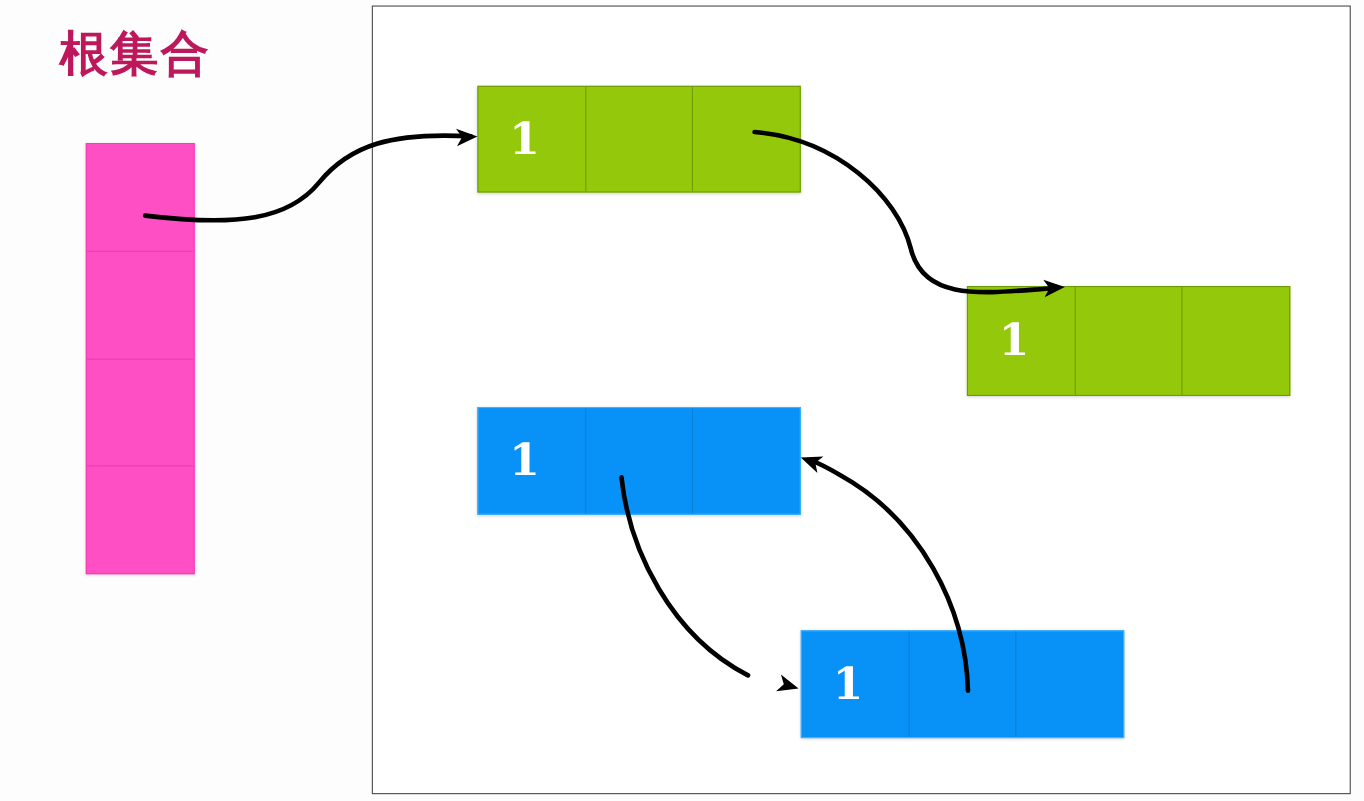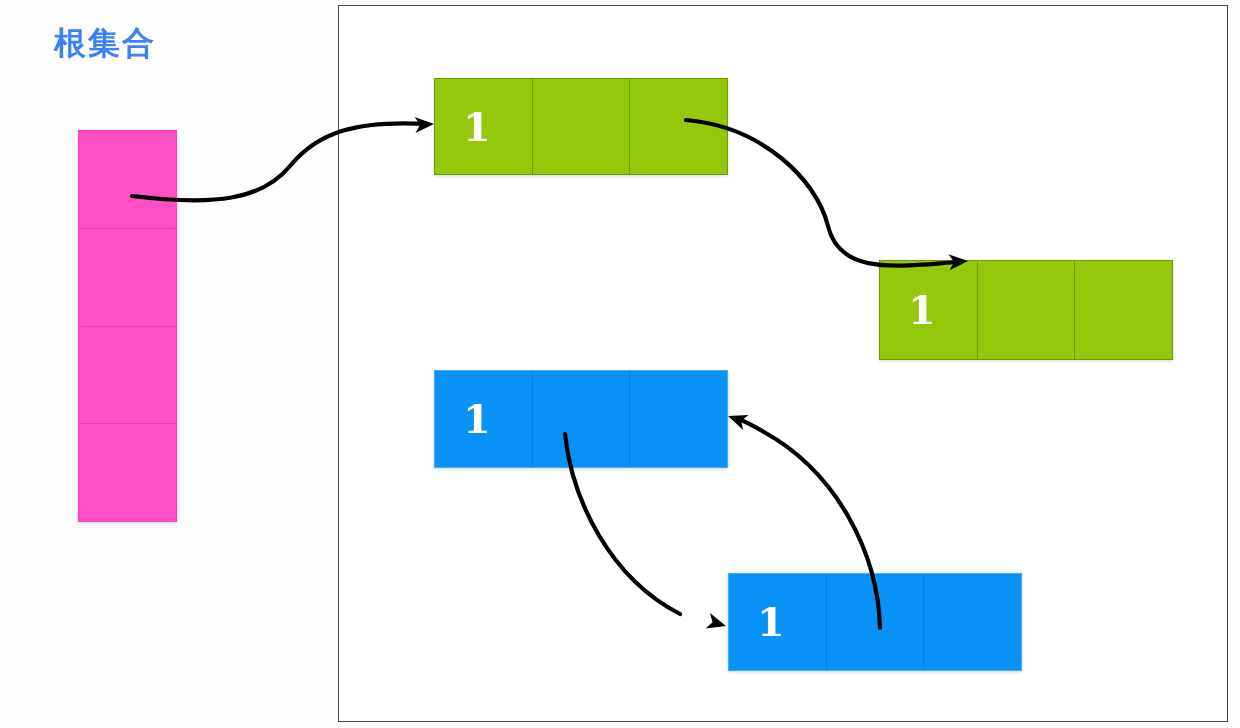--- a/index.html
+++ b/index.html
@@ -19,24 +19,24 @@
     width: 1240px;
     height: 728px;
     background: #fdfdfd;
   }
 
   
   .title {
     position: absolute;
     left: 54px;
     top: 26px;
-    font-size: 32px;
+    font-size: 44px;
     font-weight: 700;
     letter-spacing: 2px;
-    color: #3b82f6;
+    color: #be185d;
     font-family: "DejaVu Sans", "Liberation Sans", sans-serif;
     white-space: nowrap;
     line-height: 1.1;
   }
 
   
   .frame {
     position: absolute;
     left: 338px;
     top: 5px;

